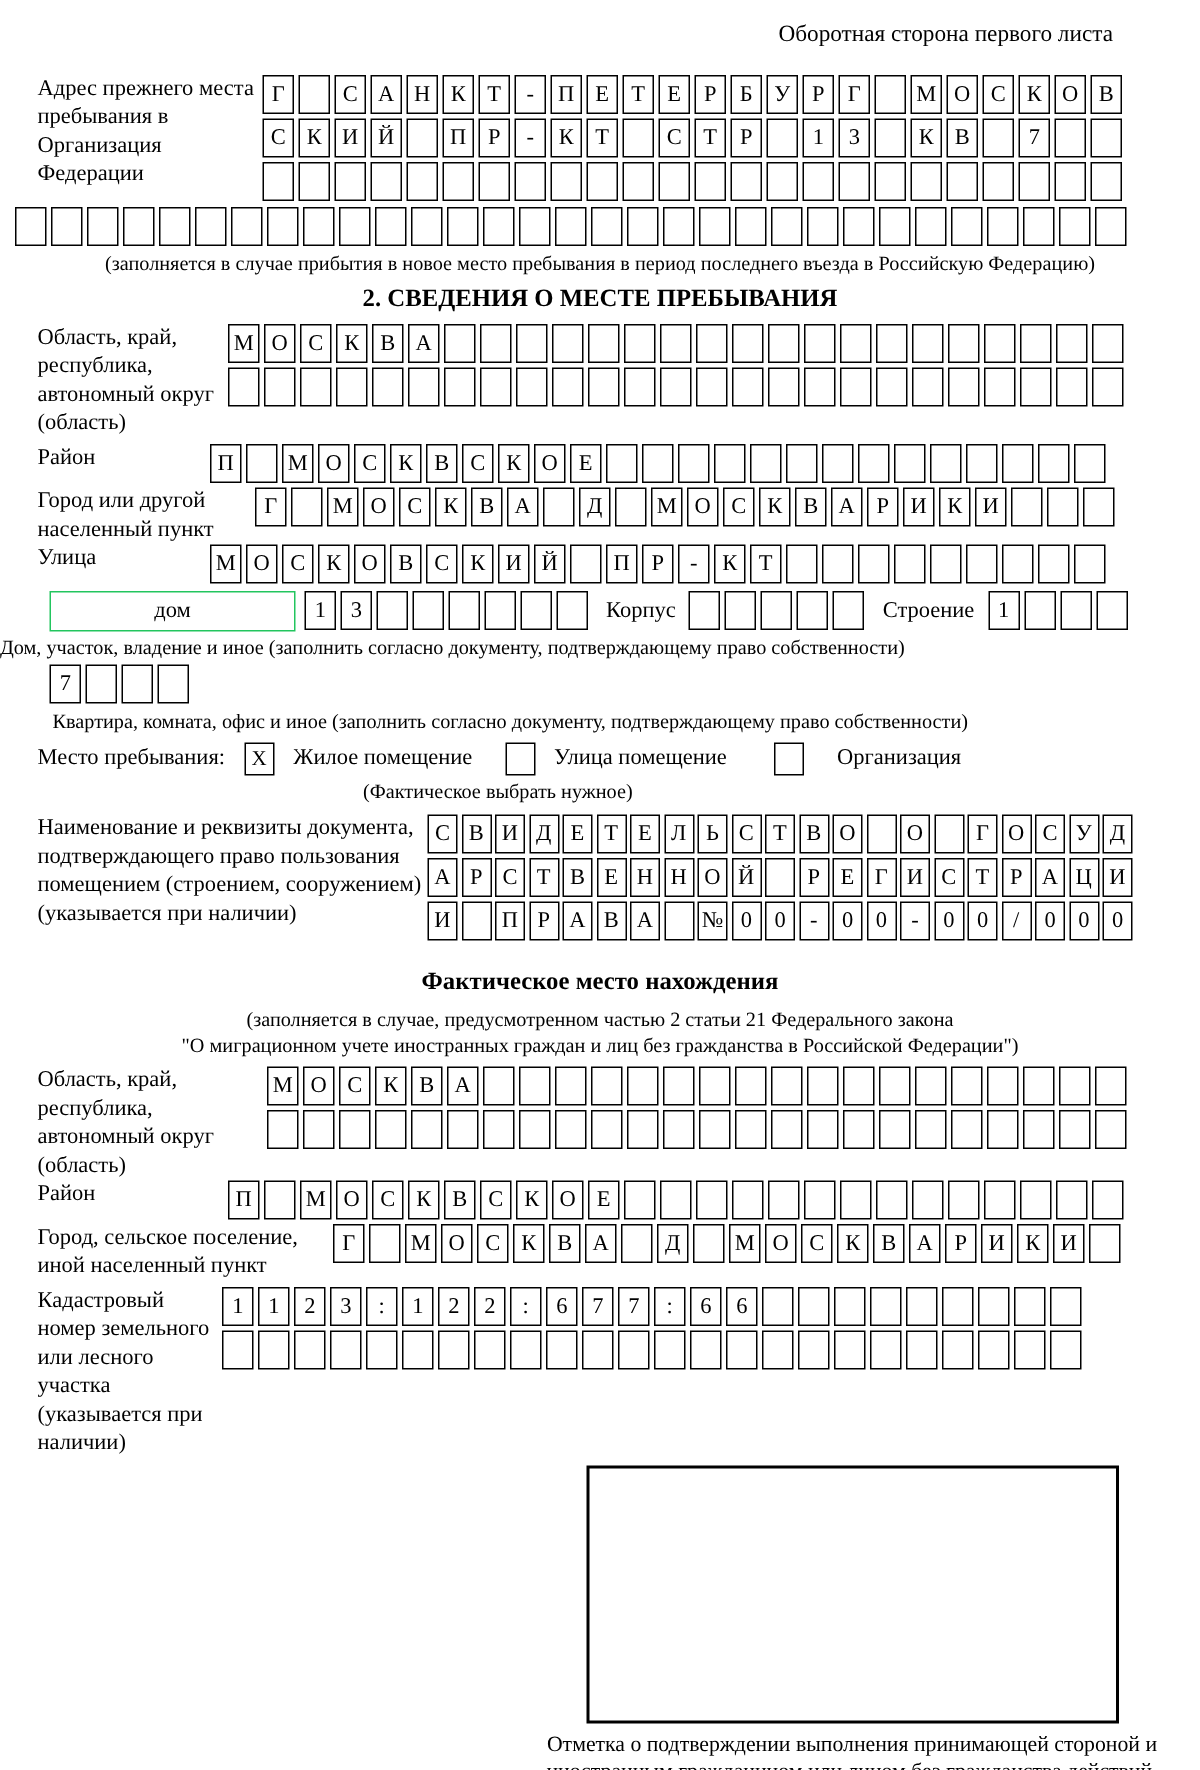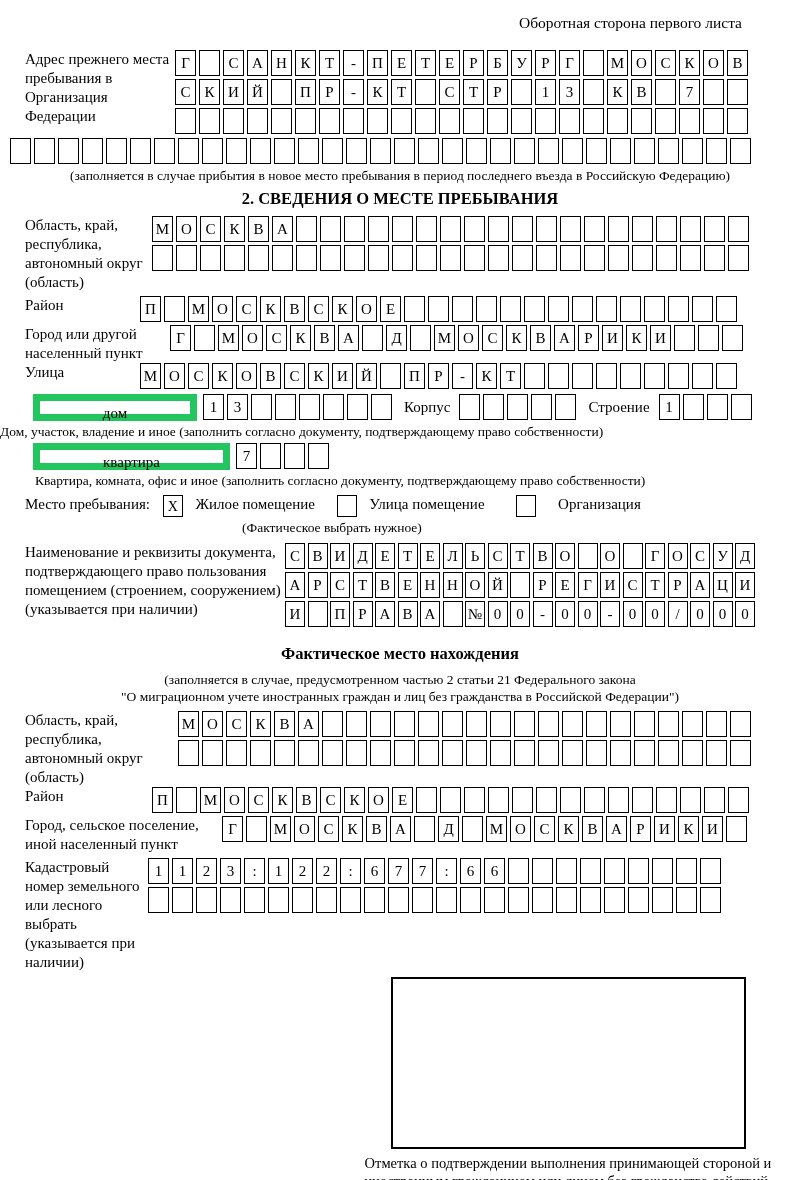--- a/index.html
+++ b/index.html
@@ -18,21 +18,21 @@
     width:21px; height:26px; border:1px solid #000; margin-right:3px;
     text-align:center; line-height:24px; font-size:15px; flex:none;
   }
   .doc-cells .cell { width:20px; margin-right:2.5px; }
   .indent { margin-left:25px; }
   .fullrow { margin-left:10px; margin-top:1px; }
   .note { font-size:13.5px; line-height:17px; }
   .center { text-align:center; }
   .sec-title { font-weight:bold; font-size:16.5px; text-align:center; margin:5px 0 7px; }
   .titlebox {
-    border:7px solid #22c55e; height:27px; line-height:25px; text-align:center;
+    border:1px solid #22c55e; height:27px; line-height:25px; text-align:center;
     flex:none; font-size:15px;
   }
   .inline-lbl { line-height:27px; flex:none; padding:0 9px; }
   .checkbox {
     display:inline-block; width:20px; height:22px; border:1px solid #000;
     text-align:center; line-height:21px; vertical-align:middle; margin:0 9px;
     font-size:14px;
   }
   .stay-row { margin-left:25px; margin-top:6px; }
   .stamp-wrap { margin-left:362px; width:412px; margin-top:5px; }
@@ -340,21 +340,20 @@
   <div class="cells">
       <span class="cell">1</span>
       <span class="cell"></span>
       <span class="cell"></span>
       <span class="cell"></span>
     </div>
 </div>
 <div class="note" style="margin-bottom:3px;">Дом, участок, владение и иное (заполнить согласно документу, подтверждающему право собственности)</div>
 
 <div class="row" style="margin-left:33px;">
-  <div class="titlebox" style="width:197px; margin-right:6px;">квартира</div>
   <div class="cells">
       <span class="cell">7</span>
       <span class="cell"></span>
       <span class="cell"></span>
       <span class="cell"></span>
     </div>
 </div>
 <div class="note" style="margin-left:35px;">Квартира, комната, офис и иное (заполнить согласно документу, подтверждающему право собственности)</div>
 
 <div class="stay-row">
@@ -558,21 +557,21 @@
       <span class="cell">А</span>
       <span class="cell">Р</span>
       <span class="cell">И</span>
       <span class="cell">К</span>
       <span class="cell">И</span>
       <span class="cell"></span>
     </div>
 </div>
 
 <div class="row indent" style="margin-top:4px;">
-  <div class="lbl" style="width:123px;">Кадастровый номер земельного или лесного выбрать (указывается при наличии)</div>
+  <div class="lbl" style="width:123px;">Кадастровый номер земельного или лесного участка (указывается при наличии)</div>
   <div class="col">
     <div class="cells">
         <span class="cell">1</span>
         <span class="cell">1</span>
         <span class="cell">2</span>
         <span class="cell">3</span>
         <span class="cell">:</span>
         <span class="cell">1</span>
         <span class="cell">2</span>
         <span class="cell">2</span>

